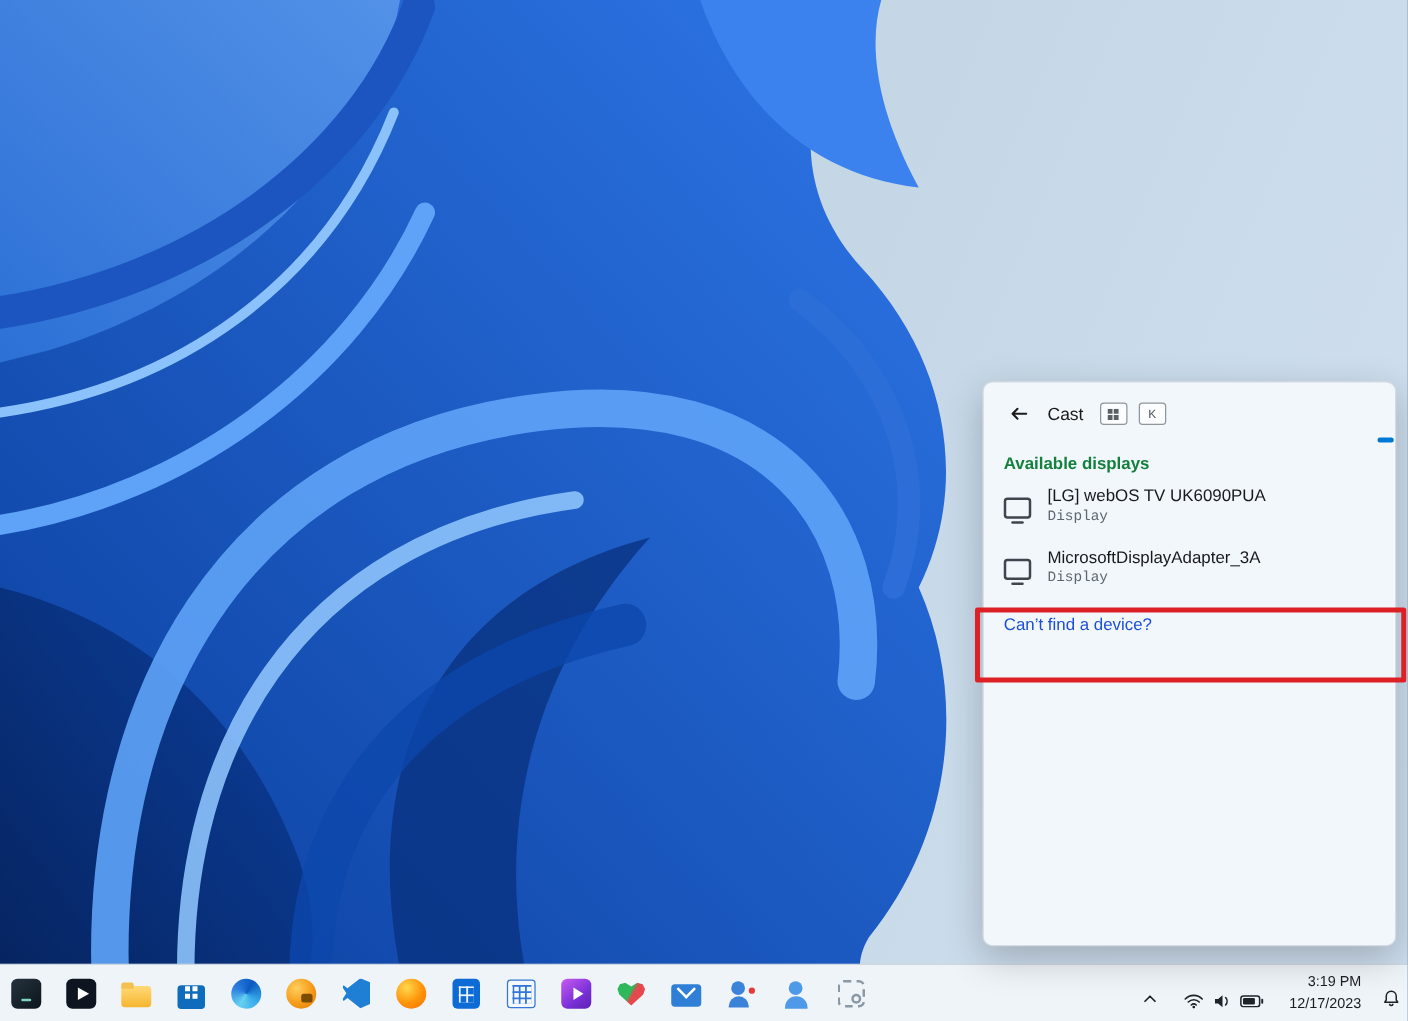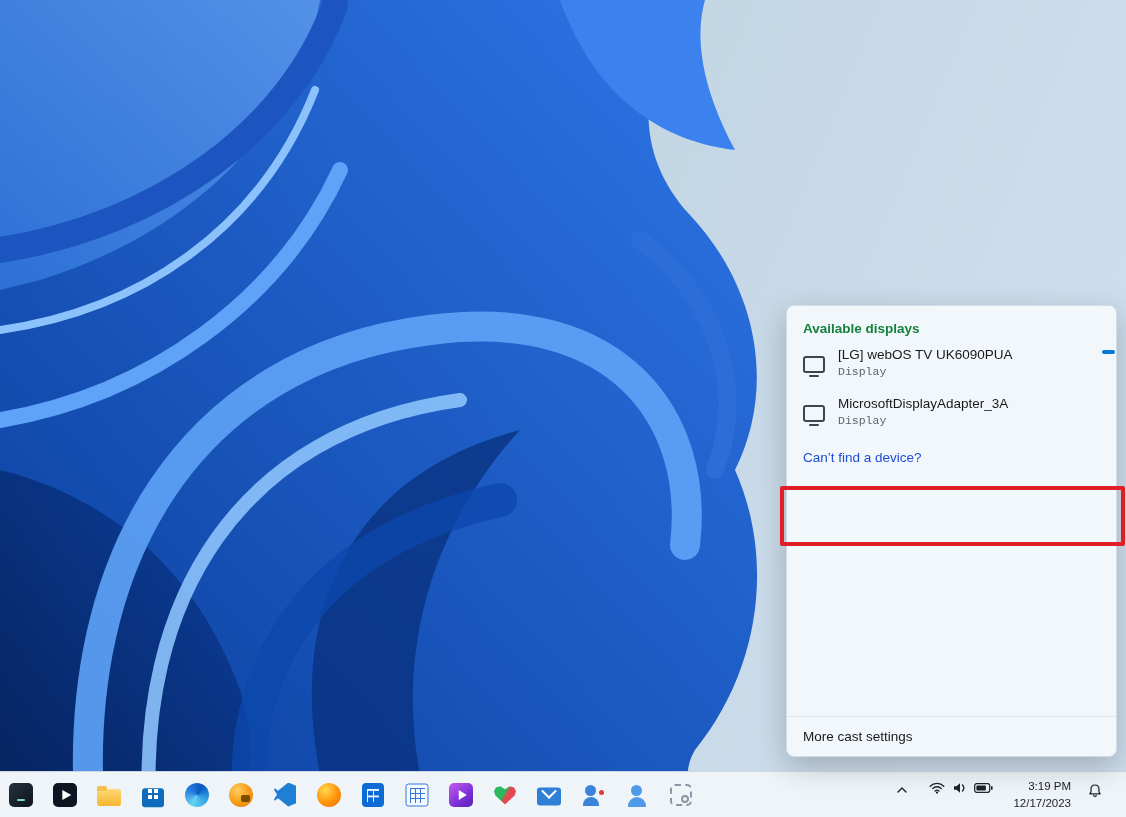--- a/index.html
+++ b/index.html
@@ -117,21 +117,21 @@
   .i-people::before{width:11px;height:11px;border-radius:50%;background:#4f9ae8;
         left:10px;top:6px;transform:none;}
   .i-people::after{width:18px;height:10px;border-radius:9px 9px 0 0;background:#4f9ae8;
         left:7px;top:18px;transform:none;}
 
   .i-snipping-tool::before{width:22px;height:22px;border:2px dashed #8a97a5;border-radius:5px;
         box-sizing:border-box;background:transparent;}
   .i-snipping-tool::after{width:8px;height:8px;border:2px solid #8a97a5;border-radius:50%;
         left:16px;top:16px;transform:none;box-sizing:border-box;background:#eff4f9;}
 
-  .tray{margin-left:auto;display:flex;align-items:flex-start;gap:5px;padding-right:18px;}
+  .tray{margin-left:auto;display:flex;align-items:flex-end;gap:5px;padding-right:0;}
   .tray-btn{background:transparent;border:none;width:26px;height:30px;display:flex;
             align-items:center;justify-content:center;border-radius:5px;cursor:pointer;}
   .status-pill{display:flex;align-items:center;gap:7px;padding:7px 9px;border-radius:5px;cursor:pointer;}
   .clock{font-size:11.5px;line-height:1.4;text-align:right;color:#1b1f24;
          padding:3px 6px;border-radius:5px;cursor:pointer;}
 </style>
 </head>
 <body>
 
 <div class="stage">
@@ -168,20 +168,37 @@
       <path d="M150,817 C135,600 240,430 460,400" stroke="#8cc2fb" stroke-width="14" opacity="0.9"></path>
       <path d="M0,250 C160,225 290,130 335,5" stroke="#1c55c0" stroke-width="26"></path>
       <path d="M0,420 C150,395 280,300 340,170" stroke="#5ea3f7" stroke-width="16"></path>
       <path d="M250,817 C235,660 320,540 500,500" stroke="#0d47ad" stroke-width="34" opacity="0.8"></path>
       <path d="M0,330 C140,310 260,230 315,90" stroke="#8cc2fb" stroke-width="8"></path>
       <path d="M640,240 C720,300 745,390 715,470" stroke="#2e6fd8" stroke-width="18" opacity="0.85"></path>
     </g>
   </svg>
 
   <div class="flyout">
+    <div class="fly-header">
+      <button class="back-btn">
+        <svg width="16" height="14" viewBox="0 0 16 14" fill="none" stroke="#1b1b1b" stroke-width="1.6" stroke-linecap="round" stroke-linejoin="round">
+          <path d="M14 7 H3 M7 3 L3 7 L7 11"></path>
+        </svg>
+      </button>
+      <span class="fly-title">Cast</span>
+      <span class="key-badge first">
+        <svg width="9" height="9" viewBox="0 0 9 9">
+          <rect x="0" y="0" width="4" height="4" fill="#5a6065"></rect>
+          <rect x="5" y="0" width="4" height="4" fill="#5a6065"></rect>
+          <rect x="0" y="5" width="4" height="4" fill="#5a6065"></rect>
+          <rect x="5" y="5" width="4" height="4" fill="#5a6065"></rect>
+        </svg>
+      </span>
+      <span class="key-badge">K</span>
+    </div>
 
     <div class="scroll-ind" style="background: rgb(0, 120, 212);"></div>
 
     <div class="section-heading">Available displays</div>
 
     <div class="device-row">
       <span class="monitor"></span>
       <span class="dev-text">
         <span class="dev-name">[LG] webOS TV UK6090PUA</span>
         <span class="dev-type">Display</span>
@@ -193,21 +210,20 @@
       <span class="dev-text">
         <span class="dev-name">MicrosoftDisplayAdapter_3A</span>
         <span class="dev-type">Display</span>
       </span>
     </div>
 
     <div class="link-row" style="color: #1d4ed8;">Can’t find a device?</div>
 
     <div class="fly-spacer"></div>
 
-    <div class="fly-footer">More cast settings</div>
   </div>
 
   <div class="annotation" style="border-color: rgb(221, 32, 37);"></div>
 
   <div class="taskbar">
     <div class="apps">
         <div class="ticon i-terminal"></div>
         <div class="ticon i-media-player"></div>
         <div class="ticon i-file-explorer"></div>
         <div class="ticon i-microsoft-store"></div>

